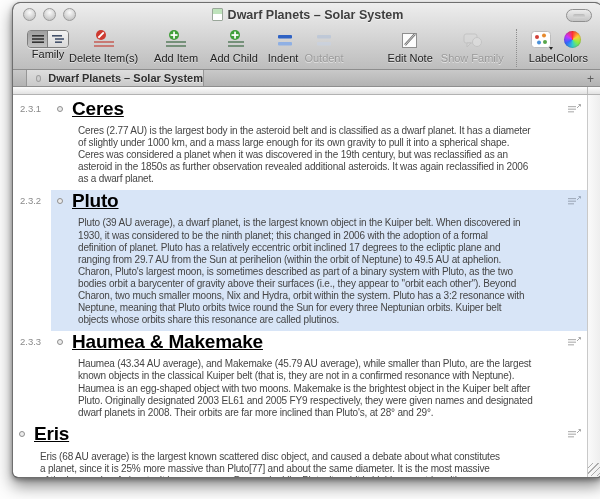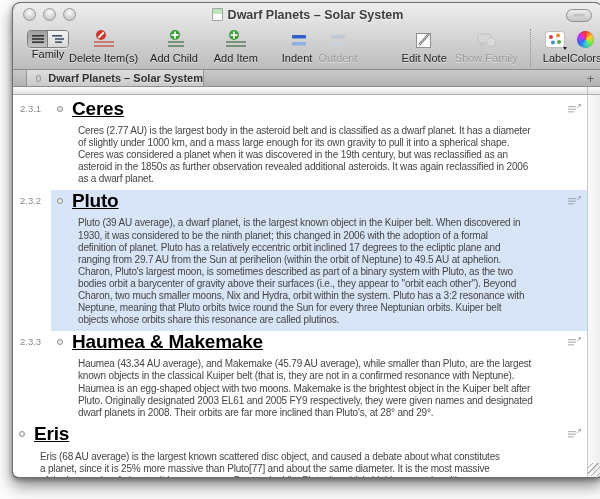--- a/index.html
+++ b/index.html
@@ -37,21 +37,21 @@
 
   .seg { display:flex; border:1px solid #7e7e7e; border-radius:4px; overflow:hidden; height:18px; margin-top:3px;
          box-shadow:0 1px 0 rgba(255,255,255,.5); }
   .seg-half { width:20px; display:flex; align-items:center; justify-content:center; }
   .seg-l { background:linear-gradient(#9f9f9f,#c2c2c2); border-right:1px solid #7e7e7e; }
   .seg-r { background:linear-gradient(#f3f3f3,#d8d8d8); }
 
   .tsep { width:1px; height:38px; border-left:1px dotted #8e8e8e; margin:2px 12px 0 12px; }
 
   .spacer { flex:1; }
-  .ml18{}.ml16{margin-left:16px}.ml12{margin-left:12px}.ml10{margin-left:24px}
+  .ml18{}.ml16{margin-left:16px}.ml12{margin-left:12px}.ml10{margin-left:10px}
   .ml8{margin-left:8px}.ml6{margin-left:6px}.ml44{margin-left:44px}
 
   .colors-wheel { width:17px; height:17px; border-radius:50%;
     background:conic-gradient(#f33,#fc3,#8e4,#3cc,#36f,#c3f,#f33);
     box-shadow:inset 0 0 2px rgba(0,0,0,.35); }
 
   
   .tabbar { height:17px; background:linear-gradient(#c9c9c9,#b3b3b3); border-bottom:1px solid #8e8e8e;
             position:relative; display:flex; align-items:stretch; }
   .tab { margin-left:13px; width:178px; background:linear-gradient(#dedede,#cacaca);
@@ -145,52 +145,52 @@
                   <rect x="2" y="16" width="20" height="2"></rect>
                 </g>
             <circle cx="9" cy="6" r="5" fill="#cd3a30"></circle>
             <rect x="5.2" y="5.2" width="7.6" height="1.8" fill="#fff" transform="rotate(-45 9 6)"></rect>
           </svg>
             </span>
           </div>
         <span class="tlabel">Delete Item(s)</span>
       </div>
 
+      <div class="tool ml16">
+        <div class="ticon">
+            <span>
+          <svg width="24" height="22">
+            <g fill="#76917a">
+                  <rect x="2" y="12" width="20" height="2"></rect>
+                  <rect x="2" y="16" width="20" height="2"></rect>
+                </g>
+            <circle cx="10" cy="6" r="5" fill="#3f9e38"></circle>
+            <rect x="6.5" y="5.2" width="7" height="1.7" fill="#fff"></rect>
+                <rect x="9.2" y="2.6" width="1.7" height="7" fill="#fff"></rect>
+          </svg>
+            </span>
+          </div>
+        <span class="tlabel">Add Item</span>
+      </div>
+
       <div class="tool ml12">
         <div class="ticon">
             <span>
           <svg width="24" height="22">
             <g fill="#76917a">
                   <rect x="6" y="12" width="16" height="2"></rect>
                   <rect x="6" y="16" width="16" height="2"></rect>
                 </g>
             <circle cx="13" cy="6" r="5" fill="#3f9e38"></circle>
             <rect x="9.5" y="5.2" width="7" height="1.7" fill="#fff"></rect>
                 <rect x="12.2" y="2.6" width="1.7" height="7" fill="#fff"></rect>
           </svg>
             </span>
           </div>
         <span class="tlabel">Add Child</span>
-      </div>
-
-      <div class="tool ml16">
-        <div class="ticon">
-            <span>
-          <svg width="24" height="22">
-            <g fill="#76917a">
-                  <rect x="2" y="12" width="20" height="2"></rect>
-                  <rect x="2" y="16" width="20" height="2"></rect>
-                </g>
-            <circle cx="10" cy="6" r="5" fill="#3f9e38"></circle>
-            <rect x="6.5" y="5.2" width="7" height="1.7" fill="#fff"></rect>
-                <rect x="9.2" y="2.6" width="1.7" height="7" fill="#fff"></rect>
-          </svg>
-            </span>
-          </div>
-        <span class="tlabel">Add Item</span>
       </div>
 
       <div class="tool ml10">
         <div class="ticon">
             <span>
           <svg width="22" height="22">
             <rect x="6" y="6" width="14" height="3.5" rx="1" fill="#2f62c4"></rect>
             <rect x="6" y="13" width="14" height="3.5" rx="1" fill="#8fb0e4"></rect>
           </svg>
             </span>

